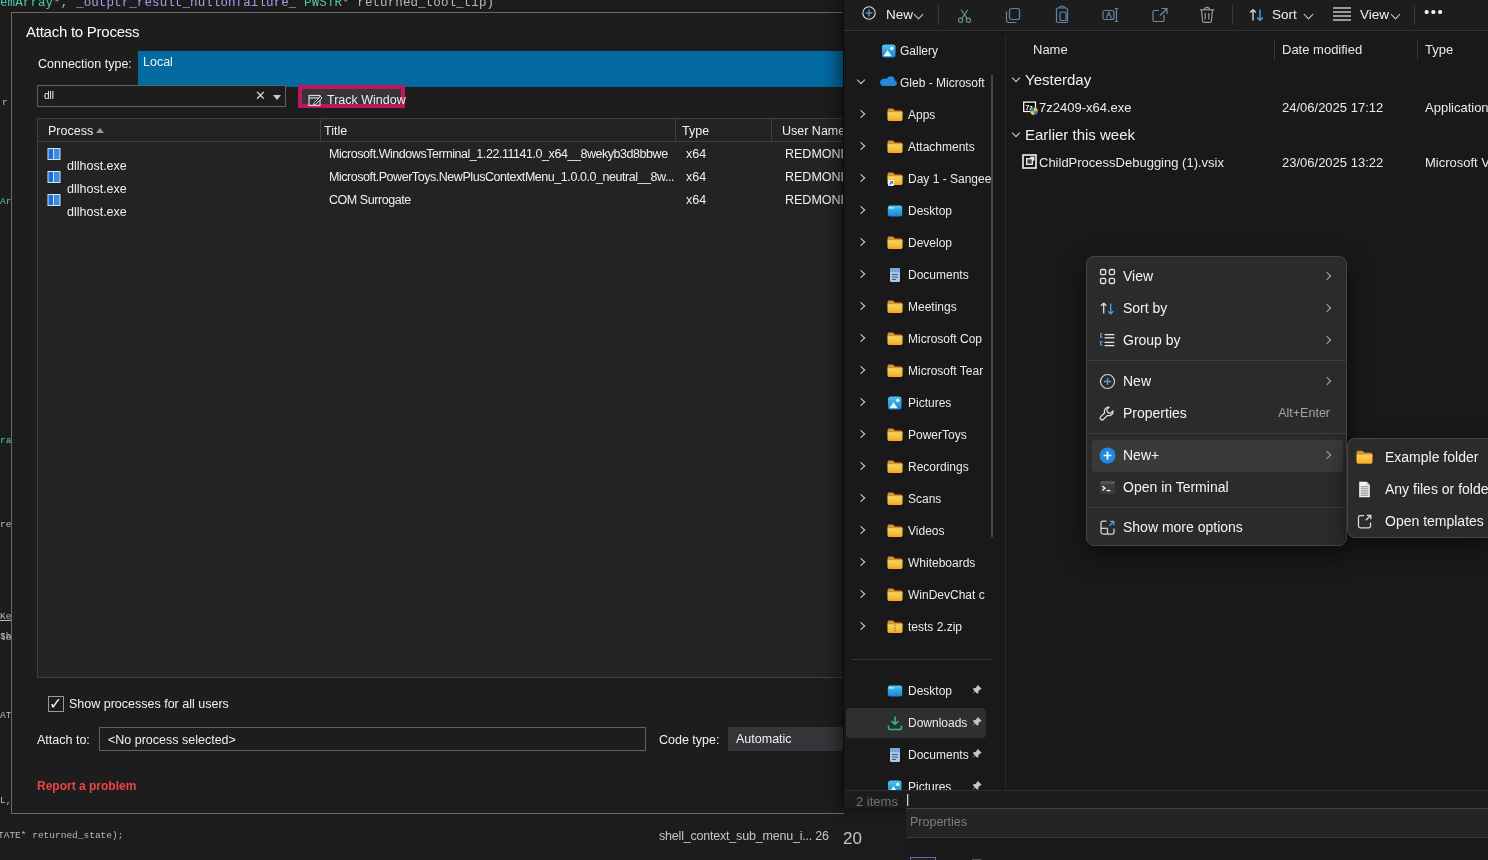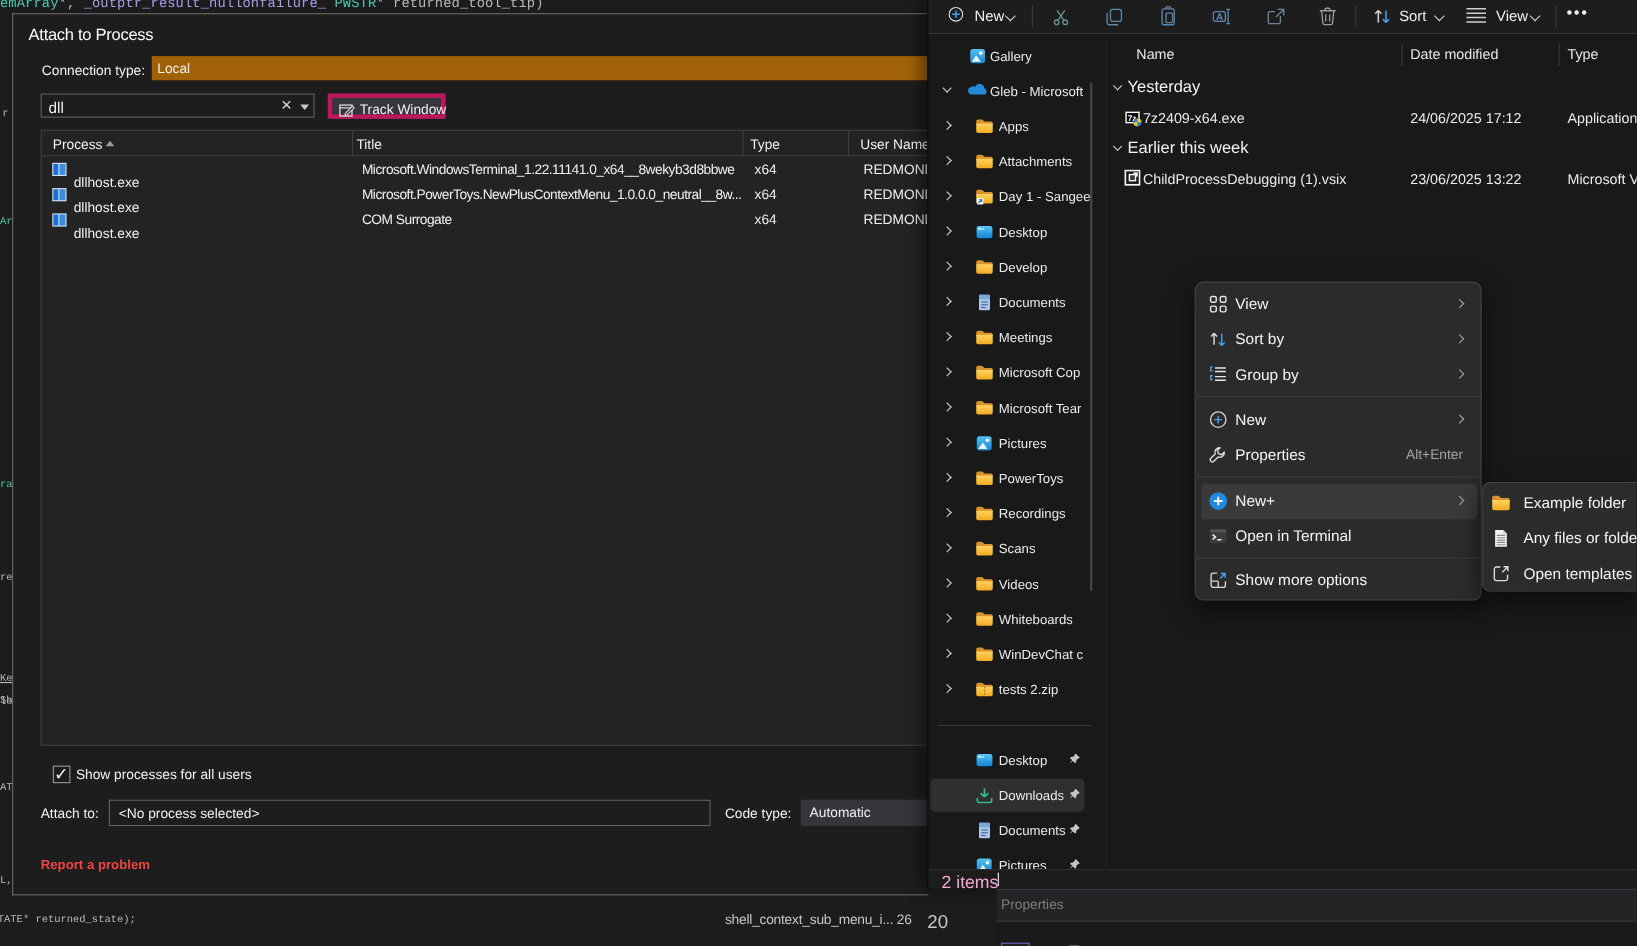--- a/index.html
+++ b/index.html
@@ -14,24 +14,24 @@
   
   #codetop { left:0; top:-4px; font-size:12.5px; letter-spacing:0.1px; white-space:pre; }
   .frag { font-size:9.5px; white-space:pre; }
 
   
   #dialog { left:11px; top:12px; width:833px; height:802px; background:#1d1d1e;
             border:1px solid #6a6a6a; border-right:none; }
   #dlg-title { left:14px; top:10px; font-size:15px; letter-spacing:-0.25px; color:#fbfbfb; }
   .lbl13 { font-size:12.5px; color:#f1f1f1; }
   #conn-lbl { left:26px; top:44px; }
-  #conn-combo { left:126px; top:38px; width:707px; height:22px; background:#a16207; }
+  #conn-combo { left:126px; top:38px; width:707px; height:36px; background:#0369a1; }
   #conn-combo span { position:absolute; left:5px; top:4px; font-size:12.5px; color:#f1f1f1; }
   #searchbox { left:25px; top:72px; width:249px; height:22px; background:#1d1d1e; border:1px solid #616161; }
-  #searchbox .txt { position:absolute; left:6px; top:4px; font-size:14px; }
+  #searchbox .txt { position:absolute; left:6px; top:4px; font-size:10px; }
   #searchbox .x { position:absolute; right:19px; top:2px; font-size:13px; color:#d8d8d8; }
   #searchbox .dd { position:absolute; right:4px; top:4px; width:0; height:0;
         border-left:4px solid transparent; border-right:4px solid transparent; border-top:5px solid #c8c8c8; margin-top:5px; }
   #trackbtn { left:286px; top:72px; width:107px; height:23px; background:#35353a; border:4px solid #be185d; }
   #trackbtn span { position:absolute; left:25px; top:4px; font-size:12.5px; white-space:nowrap; }
 
   #ptable { left:25px; top:105px; width:808px; height:560px; border:1px solid #3f3f46; background:#232324; }
   #phead { position:absolute; left:0; top:0; width:100%; height:23px; border-bottom:1px solid #3f3f46; }
   .hcol { position:absolute; top:5px; font-size:12.5px; color:#f1f1f1; white-space:nowrap; }
   .vline { position:absolute; top:0; width:1px; height:23px; background:#3f3f46; }
@@ -507,21 +507,21 @@
     <svg style="position:absolute;left:178px;top:154px;" width="15" height="15" viewBox="0 0 15 15">
       <rect x="1" y="1" width="13" height="13" fill="#161616" stroke="#f2f2f2" stroke-width="1.6"></rect>
       <rect x="8.4" y="2.6" width="4" height="4" fill="#e8e8e8"></rect>
       <rect x="4.7" y="4.7" width="5.6" height="5.6" fill="#3c3c3c" stroke="#f2f2f2" stroke-width="1.3"></rect>
     </svg>
     <span class="frow" style="left:195px;top:155px;">ChildProcessDebugging (1).vsix</span>
     <span class="frow" style="left:438px;top:155px;">23/06/2025 13:22</span>
     <span class="frow" style="left:581px;top:155px;">Microsoft Vi</span>
   </div>
   <div id="statusbar">
-    <span style="position:absolute;left:12px;top:3px;font-size:16px;color:#f9a8d4;">2 items</span>
+    <span style="position:absolute;left:12px;top:3px;font-size:13px;color:#737373;">2 items</span>
     <span style="position:absolute;left:62px;top:0px;font-size:13px;color:#e4e4e4;">|</span>
   </div>
 </div>
 
 <div class="abs" id="props">
   <div style="position:absolute;left:0;top:0;width:100%;height:29px;background:#242426;"></div>
   <span style="position:absolute;left:4px;top:6px;font-size:12.5px;color:#7d7d7d;">Properties</span>
   <div style="position:absolute;left:0;top:28px;width:100%;height:1px;background:#3a3744;"></div>
   <div style="position:absolute;left:4px;top:48px;width:26px;height:12px;border:1px solid #6a67c0;background:#1f1f20;"></div>
   <div style="position:absolute;left:66px;top:50px;width:9px;height:8px;background:#5a5a5a;"></div>

